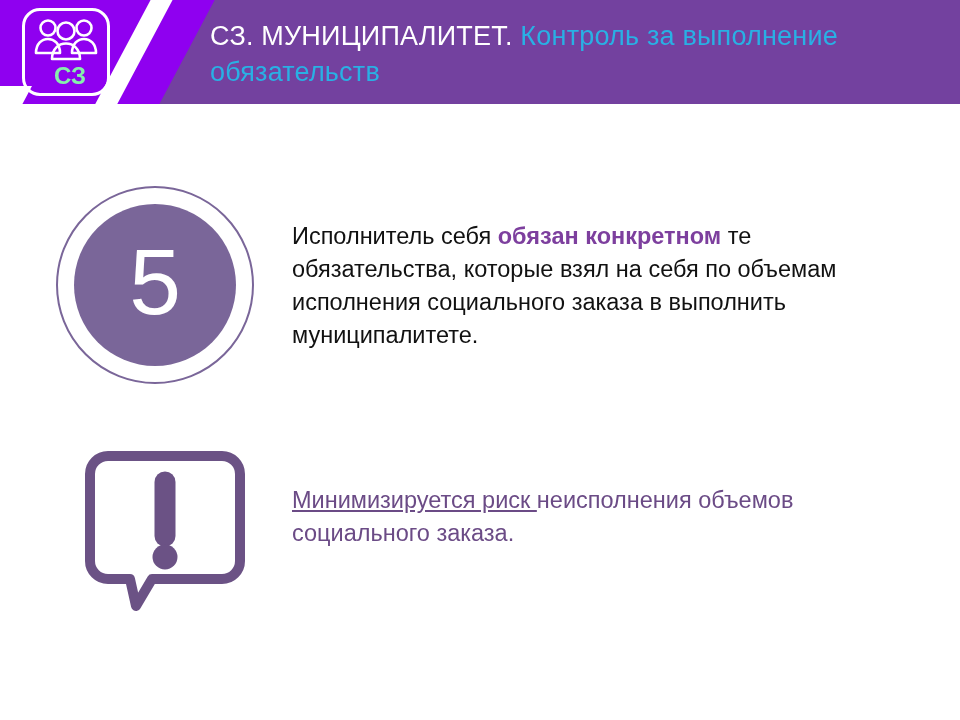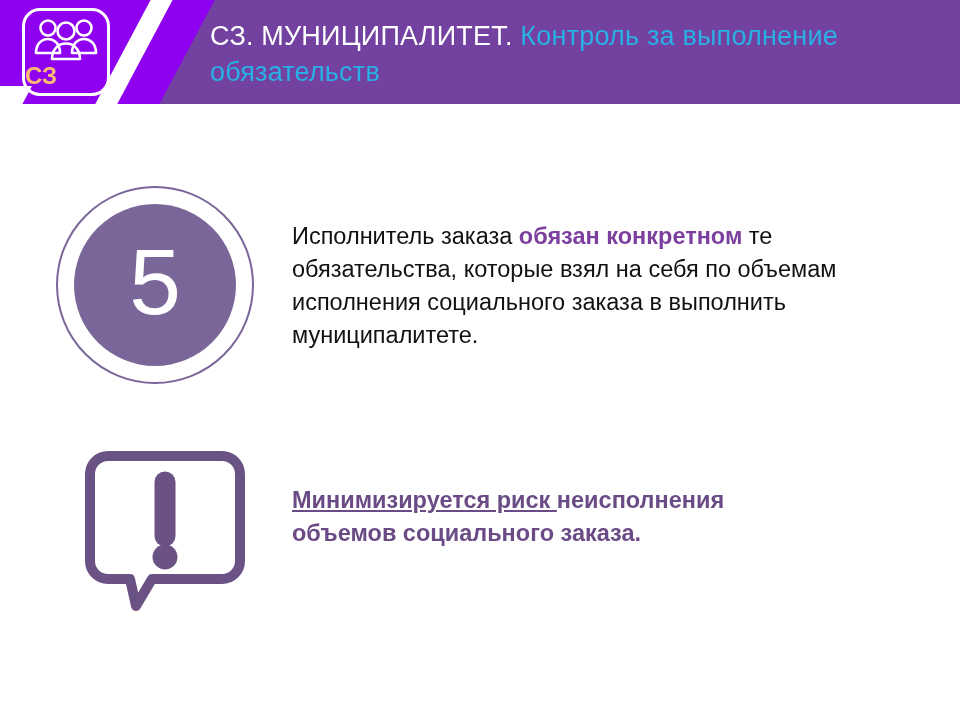--- a/index.html
+++ b/index.html
@@ -77,26 +77,27 @@
     position: absolute;
     left: 50%;
     top: 7px;
     transform: translateX(-50%);
   }
   .logo-text {
     position: absolute;
     left: 0;
     right: 0;
     bottom: 5px;
-    text-align: left;
-    color: #fdba74;
+    text-align: center;
+    color: #86efac;
     font-size: 24px;
     font-weight: bold;
     letter-spacing: 0px;
     line-height: 1;
+    padding-left: 8px;
   }
 
   .header-title {
     position: absolute;
     left: 210px;
     top: 18px;
     width: 720px;
     color: #ffffff;
     font-size: 27px;
     line-height: 36px;
@@ -166,21 +167,20 @@
   }
 
   .note-text {
     position: absolute;
     left: 292px;
     top: 484px;
     width: 520px;
     color: #6B4B86;
     font-size: 23.5px;
     line-height: 33px;
-    font-weight: bold;
   }
   .note-underline { text-decoration: underline; }
 </style>
 </head>
 <body>
 
 <div id="slide">
 
   <div class="header-band">
     <div class="header-violet"></div>
@@ -210,21 +210,21 @@
   </div>
 
   <div class="circle-wrap">
     <div class="circle-ring"></div>
     <div class="circle-fill">
       <span class="circle-number">5</span>
     </div>
   </div>
 
   <div class="body-text">
-    <span>Исполнитель заказа </span><span class="strong-accent">обязан конкретном</span><span> те обязательства, которые взял на себя по объемам исполнения социального заказа в выполнить муниципалитете.</span>
+    <span>Исполнитель себя </span><span class="strong-accent">обязан конкретном</span><span> те обязательства, которые взял на себя по объемам исполнения социального заказа в выполнить муниципалитете.</span>
   </div>
 
   <div class="bubble-wrap">
     <svg width="170" height="175" viewBox="0 0 170 175" fill="none">
 
       <path d="M28 16 H142 A18 18 0 0 1 160 34 V121 A18 18 0 0 1 142 139
                H72 L56 166 L50 139 H28 A18 18 0 0 1 10 121 V34 A18 18 0 0 1 28 16 Z" stroke="#6B5285" stroke-width="10" stroke-linejoin="round" stroke-linecap="round"></path>
 
       <path d="M85 42 V96" stroke="#6B5285" stroke-width="21" stroke-linecap="round"></path>
 

